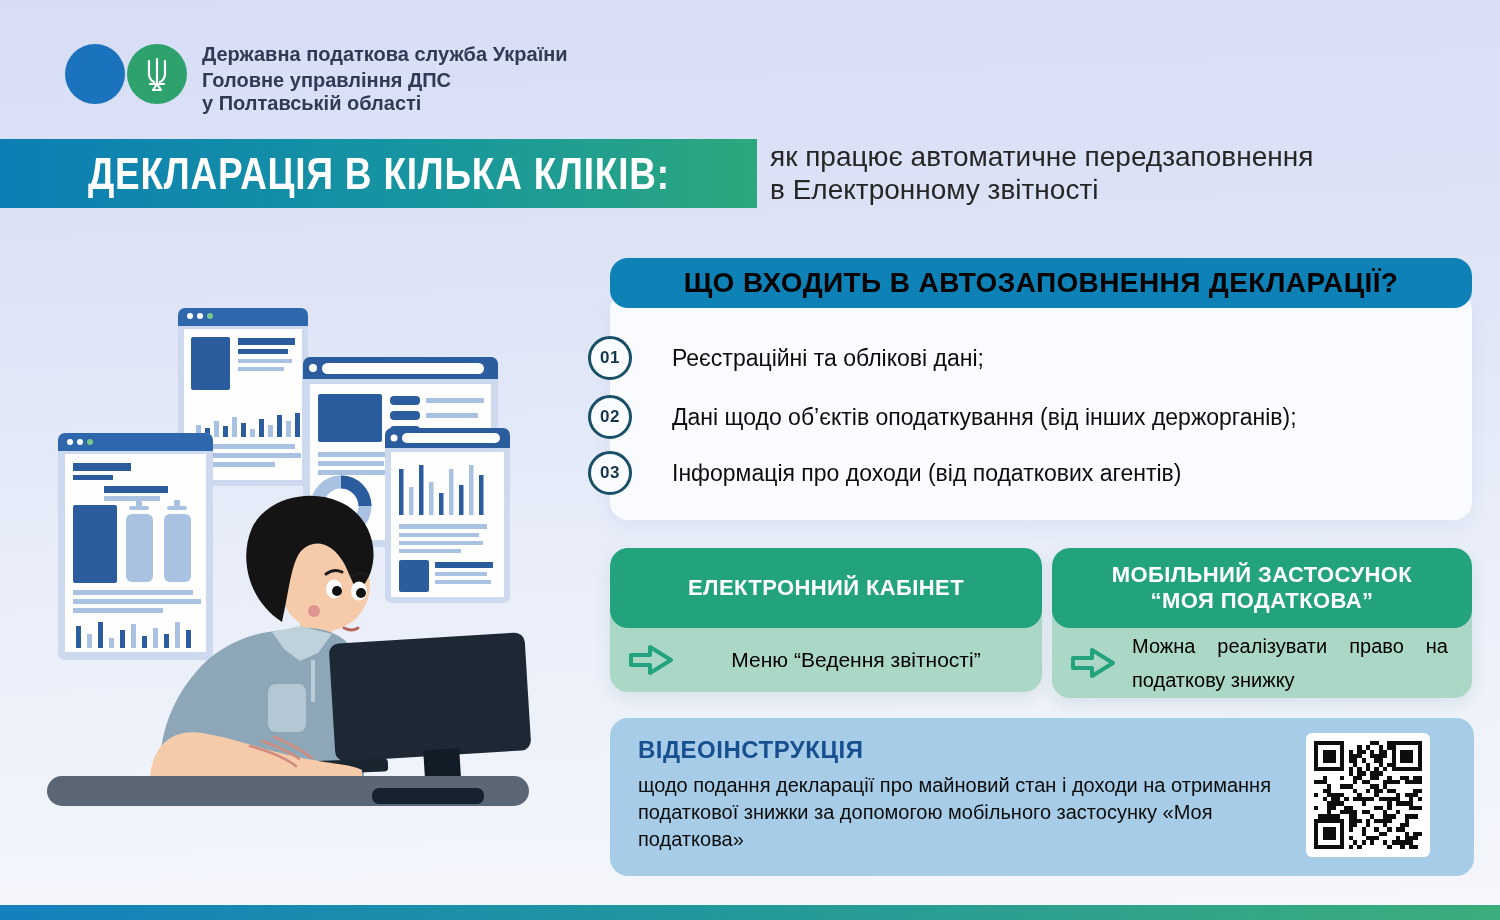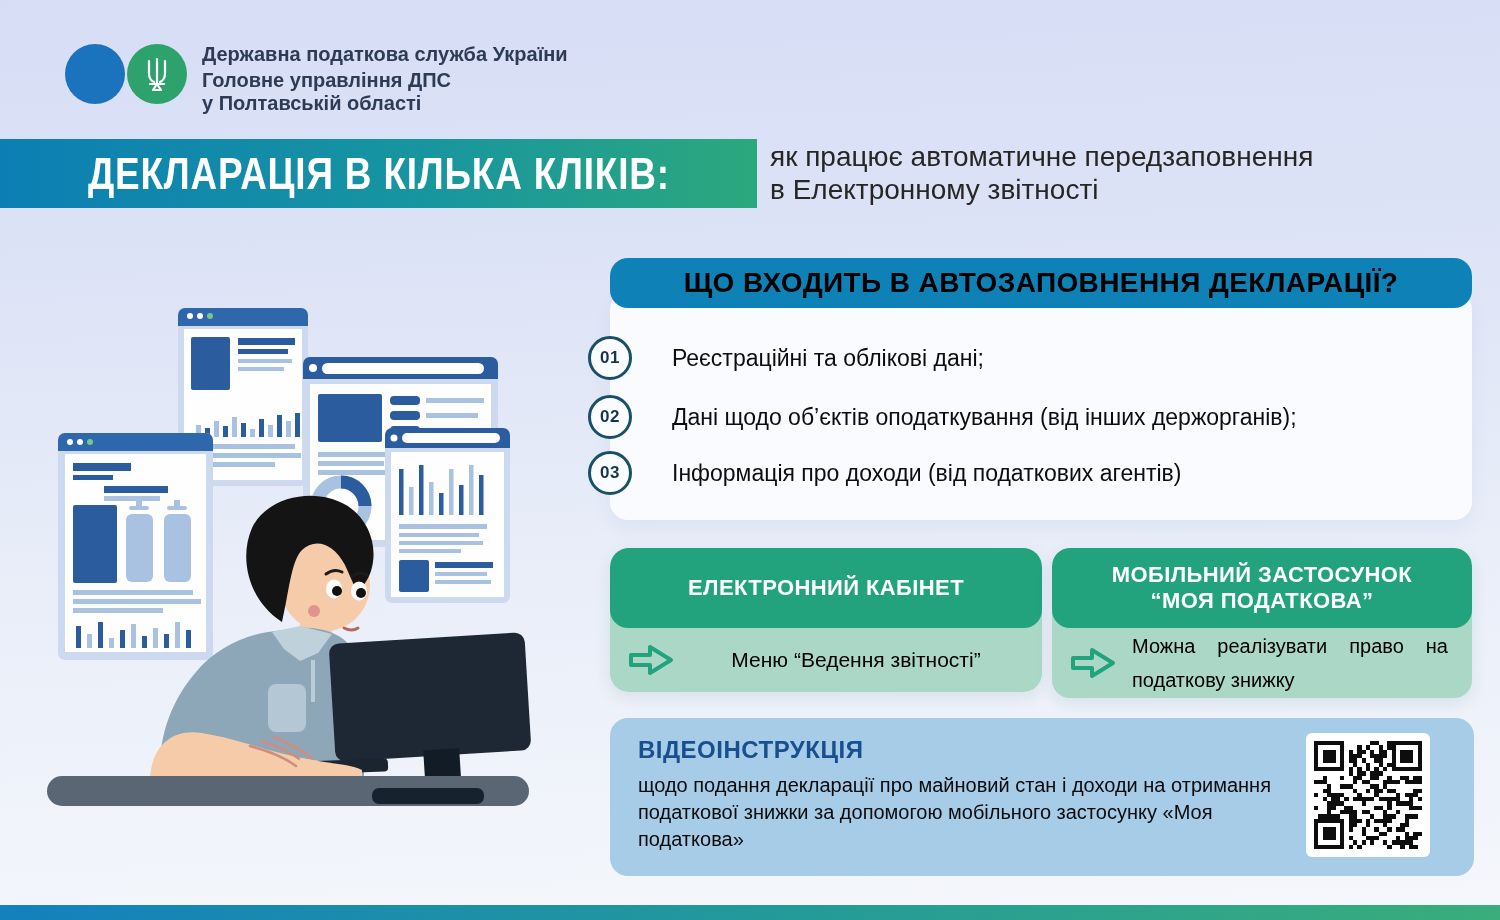--- a/index.html
+++ b/index.html
@@ -53,21 +53,21 @@
     color:#14364d; font-weight:bold; font-size:17px; letter-spacing:0.5px;
   }
   .c1 { left:588px; top:336px; } .c2 { left:588px; top:395px; } .c3 { left:588px; top:451px; }
   .af-item { left:672px; height:44px; display:flex; align-items:center;
     font-size:23px; font-weight:500; color:#0d0d0d; white-space:nowrap; }
   .t1 { top:336px; } .t2 { top:395px; } .t3 { top:451px; }
 
   
   .gcard { top:548px; border-radius:18px; overflow:hidden; background:#abd8c6;
     box-shadow:0 6px 16px rgba(40,100,80,0.10); }
-  .gcard.left  { left:610px;  width:432px; height:144px;border-radius:19px; }
+  .gcard.left  { left:610px;  width:432px; height:144px; }
   .gcard.right { left:1052px; width:420px; height:150px; }
   .gcard-header {
     height:80px; background:#22a37e; border-radius:18px;
     display:flex; align-items:center; justify-content:center; text-align:center;
   }
   .gcard-header span { color:#ffffff; font-weight:bold; font-size:22px; letter-spacing:0.4px; line-height:26px; }
   .gcard.right .gcard-header span { max-width:330px; }
   .gcard-body { height:calc(100% - 80px); display:flex; align-items:center; padding:0 20px 0 18px; gap:16px; }
   .arrow-icon { flex:0 0 auto; }
   .gcard-body .btxt { flex:1; font-size:21px; font-weight:500; color:#000000; text-align:center; }

